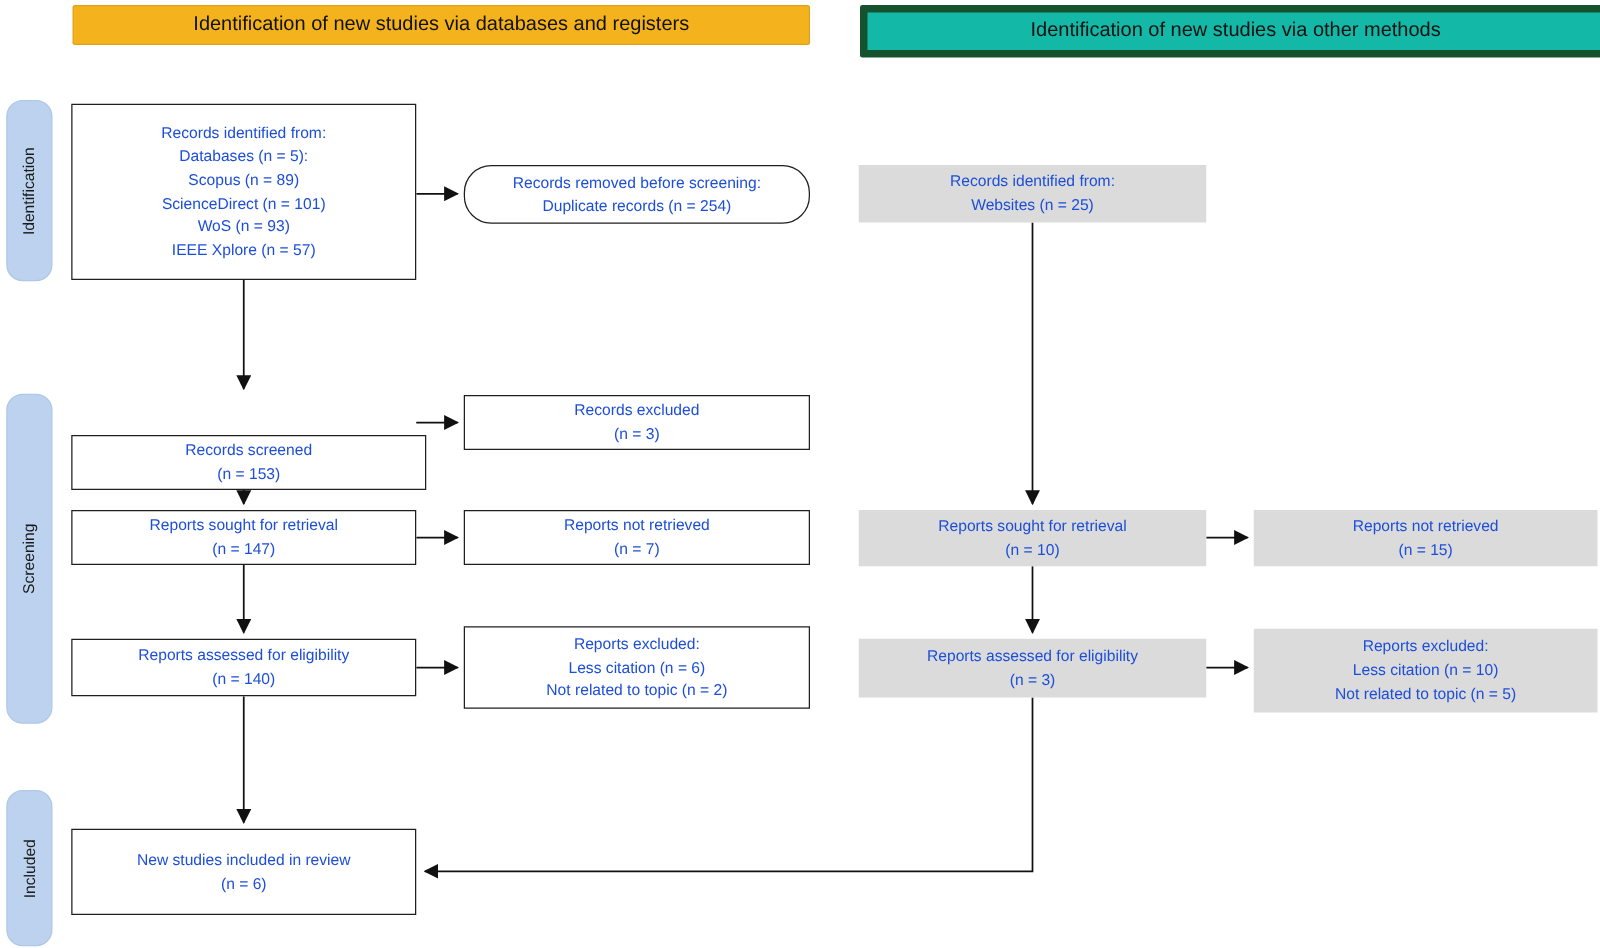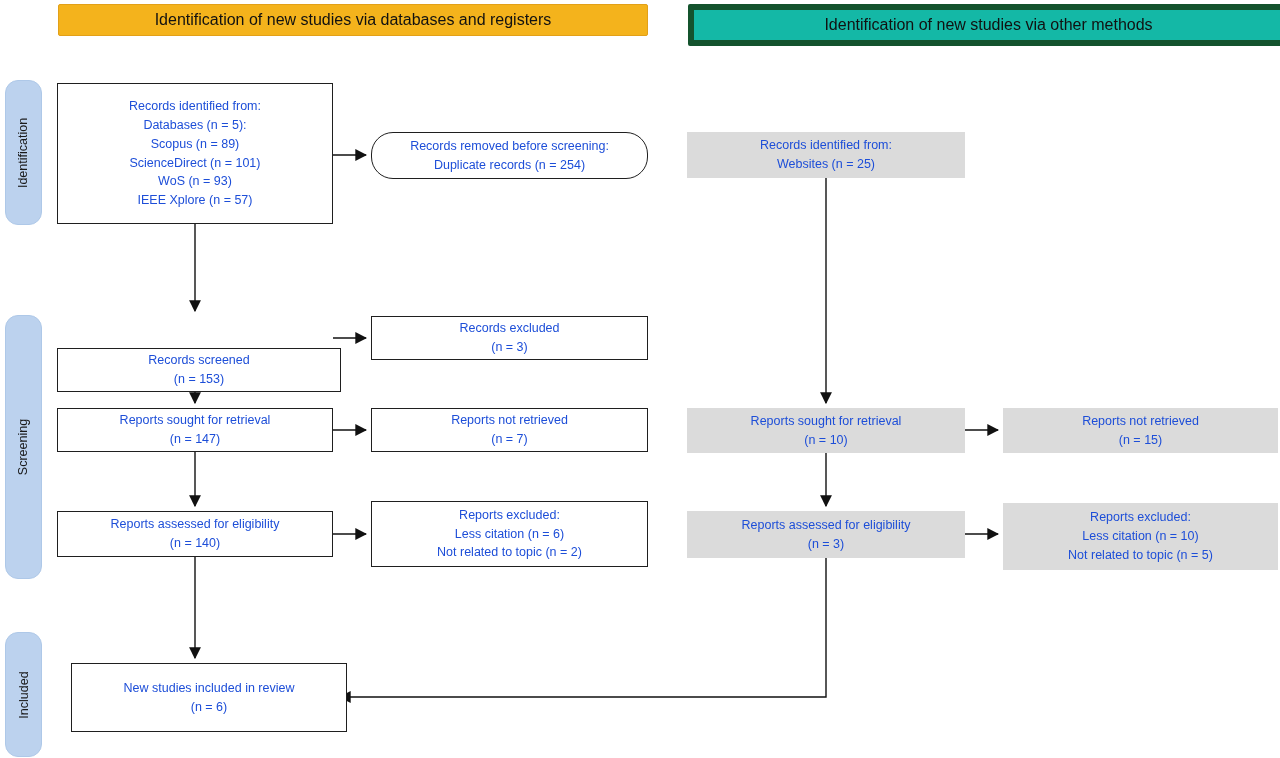--- a/index.html
+++ b/index.html
@@ -82,21 +82,21 @@
 (n = 3)</div>
   <div class="box box--outlined" style="left:57px;top:408px;width:276px;height:44px;">Reports sought for retrieval
 (n = 147)</div>
   <div class="box box--outlined" style="left:371px;top:408px;width:277px;height:44px;">Reports not retrieved
 (n = 7)</div>
   <div class="box box--outlined" style="left:57px;top:511px;width:276px;height:46px;">Reports assessed for eligibility
 (n = 140)</div>
   <div class="box box--outlined" style="left:371px;top:501px;width:277px;height:66px;">Reports excluded:
 Less citation (n = 6)
 Not related to topic (n = 2)</div>
-  <div class="box box--outlined" style="left:57px;top:663px;width:276px;height:69px;margin-left:14px;">New studies included in review
+  <div class="box box--outlined" style="left:57px;top:663px;width:276px;height:69px;">New studies included in review
 (n = 6)</div>
 
   <div class="box box--gray" style="left:687px;top:132px;width:278px;height:46px;">Records identified from:
 Websites (n = 25)</div>
   <div class="box box--gray" style="left:687px;top:408px;width:278px;height:45px;">Reports sought for retrieval
 (n = 10)</div>
   <div class="box box--gray" style="left:1003px;top:408px;width:275px;height:45px;">Reports not retrieved
 (n = 15)</div>
   <div class="box box--gray" style="left:687px;top:511px;width:278px;height:47px;">Reports assessed for eligibility
 (n = 3)</div>

